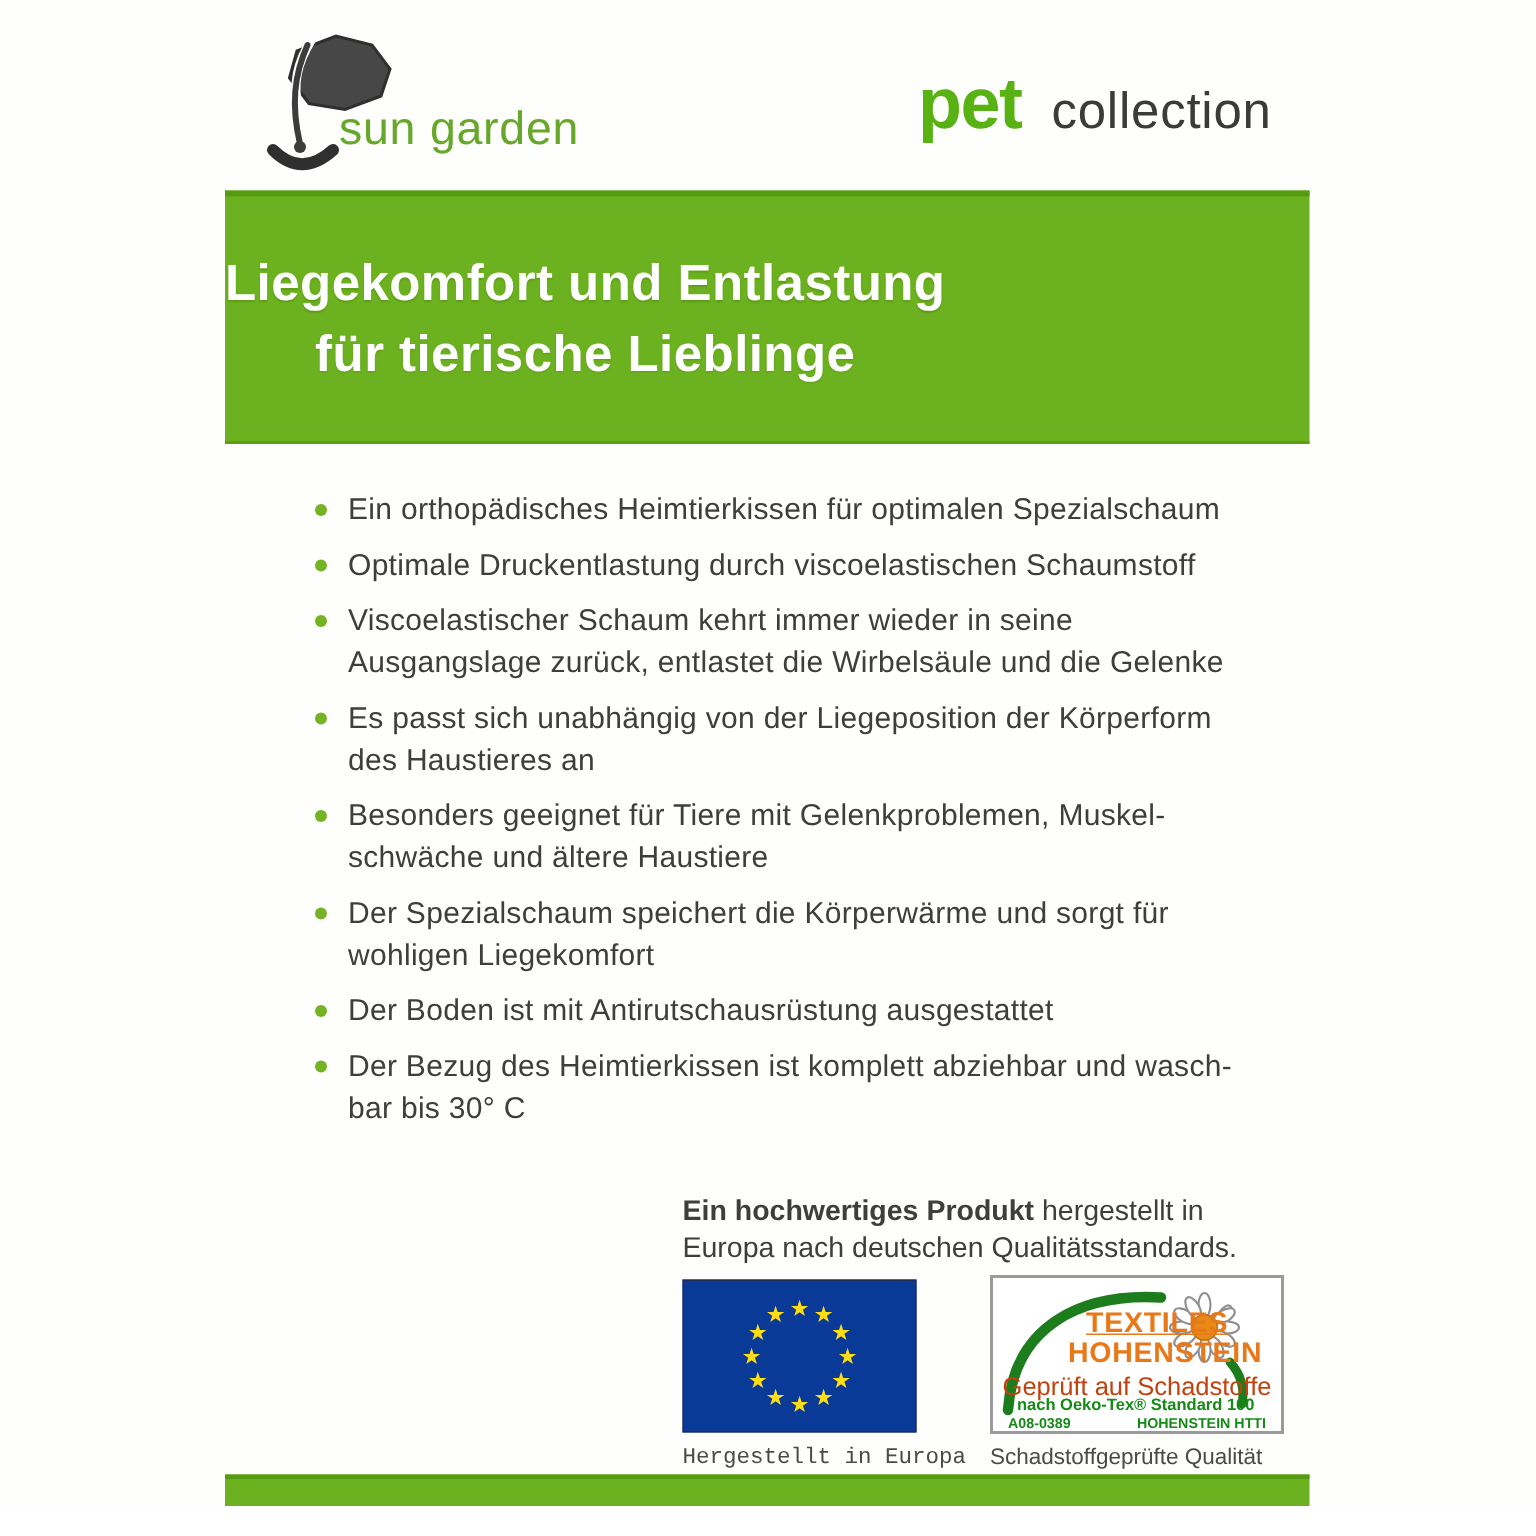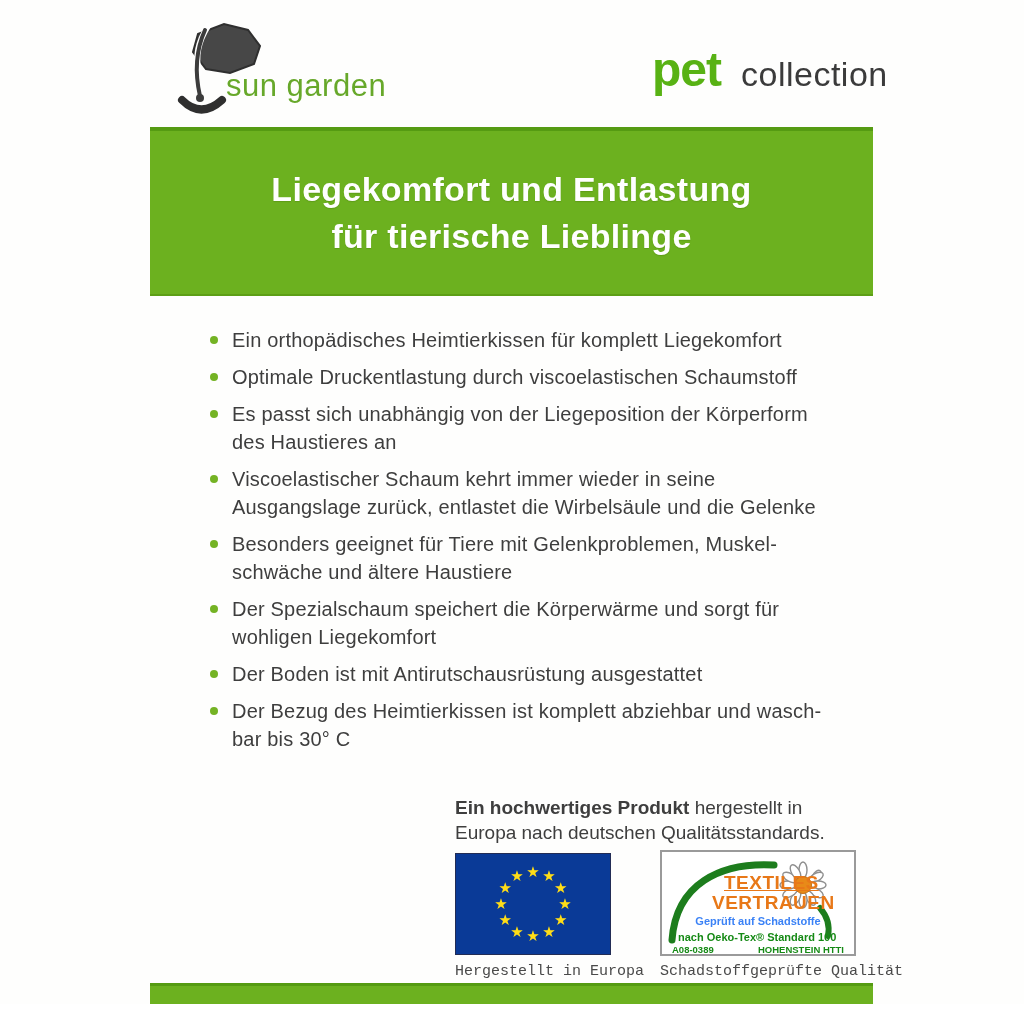--- a/index.html
+++ b/index.html
@@ -10,27 +10,27 @@
   
   .logo-wrap{position:absolute;left:168px;top:18px;width:260px;height:100px;}
   .logo-umbrella{position:absolute;left:0;top:0;}
   .logo-text{
     position:absolute;left:58px;top:50px;font-size:31px;letter-spacing:.5px;
     color:#67a82a;font-weight:500;white-space:nowrap;
   }
   .collection-wrap{
     position:absolute;left:612px;top:42px;display:flex;align-items:baseline;white-space:nowrap;
   }
-  .collection-bold{font-size:48px;font-weight:bold;color:#58b214;letter-spacing:-1px;margin-left:40px;}
+  .collection-bold{font-size:48px;font-weight:bold;color:#58b214;letter-spacing:-1px;}
   .collection-rest{font-size:34px;color:#3b3b3b;margin-left:20px;letter-spacing:.5px;}
   
   .hero{
     position:absolute;left:150px;top:127px;width:723px;height:163px;
     background:#6cb11f;border-top:4px solid #559b12;border-bottom:2px solid #5d9f16;
-    display:flex;align-items:center;justify-content:center;
+    display:flex;align-items:center;justify-content:flex-start;
   }
   .hero-title{
     color:#ffffff;font-weight:bold;font-size:34px;line-height:47px;text-align:center;
     white-space:pre-line;letter-spacing:.3px;text-shadow:0 1px 1px rgba(70,120,10,.35);
   }
   
   .features{
     position:absolute;left:210px;top:326px;width:650px;list-style:none;margin:0;padding:0;
   }
   .features li{display:flex;margin-bottom:9px;}
@@ -45,24 +45,24 @@
   .note .nr{white-space:pre-line;text-align:center;}
   .eu-flag{
     position:absolute;left:455px;top:853px;width:156px;height:102px;
     background:#0a3a97;border:1px solid #222c55;box-sizing:border-box;
   }
   .eu-caption{position:absolute;left:455px;top:963px;font-size:15px;color:#4a4a4a;font-family:Liberation Mono, monospace;}
   .oeko-box{
     position:absolute;left:660px;top:850px;width:196px;height:106px;background:#fff;
     border:2px solid #9a9a9a;box-sizing:border-box;overflow:hidden;
   }
-  .oeko-caption{position:absolute;left:660px;top:963px;font-size:15px;color:#4a4a4a;font-family:Liberation Mono, monospace;}
+  .oeko-caption{position:absolute;left:660px;top:963px;font-size:15px;color:#4a4a4a;}
   .oeko-box .t1{position:absolute;left:62px;top:20px;font-size:19px;font-weight:bold;color:#e87818;letter-spacing:.5px;text-decoration:underline;}
   .oeko-box .t2{position:absolute;left:50px;top:40px;font-size:19px;font-weight:bold;color:#e87818;letter-spacing:.5px;}
-  .oeko-box .t3{position:absolute;left:0;top:63px;width:100%;text-align:center;font-size:11px;font-weight:bold;color:#3b82f6;}
+  .oeko-box .t3{position:absolute;left:0;top:63px;width:100%;text-align:center;font-size:17px;font-weight:normal;color:#c2410c;}
   .oeko-box .t4{position:absolute;left:16px;top:79px;width:100%;text-align:left;font-size:11px;color:#168a16;font-weight:bold;}
   .oeko-box .t5row{position:absolute;left:10px;right:10px;top:92px;display:flex;justify-content:space-between;font-size:9.5px;font-weight:bold;color:#168a16;}
   .bottom-bar{
     position:absolute;left:150px;bottom:0;width:723px;height:18px;
     background:#6cb11f;border-top:3px solid #559b12;
   }
 </style>
 </head>
 <body>
 
@@ -89,35 +89,35 @@
   </div>
 
   <div class="hero">
     <div class="hero-title">Liegekomfort und Entlastung
 für tierische Lieblinge</div>
   </div>
 
   <ul class="features">
     <li>
         <span class="dot"></span>
-        <span class="btext">Ein orthopädisches Heimtierkissen für komplett Liegekomfort</span>
+        <span class="btext">Ein orthopädisches Heimtierkissen für optimalen Spezialschaum</span>
       </li>
     <li>
         <span class="dot"></span>
         <span class="btext">Optimale Druckentlastung durch viscoelastischen Schaumstoff</span>
+      </li>
+    <li>
+        <span class="dot"></span>
+        <span class="btext">Viscoelastischer Schaum kehrt immer wieder in seine
+Ausgangslage zurück, entlastet die Wirbelsäule und die Gelenke</span>
       </li>
     <li>
         <span class="dot"></span>
         <span class="btext">Es passt sich unabhängig von der Liegeposition der Körperform
 des Haustieres an</span>
-      </li>
-    <li>
-        <span class="dot"></span>
-        <span class="btext">Viscoelastischer Schaum kehrt immer wieder in seine
-Ausgangslage zurück, entlastet die Wirbelsäule und die Gelenke</span>
       </li>
     <li>
         <span class="dot"></span>
         <span class="btext">Besonders geeignet für Tiere mit Gelenkproblemen, Muskel-
 schwäche und ältere Haustiere</span>
       </li>
     <li>
         <span class="dot"></span>
         <span class="btext">Der Spezialschaum speichert die Körperwärme und sorgt für
 wohligen Liegekomfort</span>
@@ -176,21 +176,21 @@
           <ellipse rx="4" ry="8" cx="0" cy="-15" transform="rotate(210)"></ellipse>
           <ellipse rx="4" ry="8" cx="0" cy="-15" transform="rotate(240)"></ellipse>
           <ellipse rx="4" ry="8" cx="0" cy="-15" transform="rotate(270)"></ellipse>
           <ellipse rx="4" ry="8" cx="0" cy="-15" transform="rotate(300)"></ellipse>
           <ellipse rx="4" ry="8" cx="0" cy="-15" transform="rotate(330)"></ellipse>
         </g>
         <circle r="8.5" fill="#e88a18" stroke="#c96f10" stroke-width="1"></circle>
       </g>
     </svg>
     <div class="t1">TEXTILES</div>
-    <div class="t2">VERTRAUEN</div>
+    <div class="t2">HOHENSTEIN</div>
     <div class="t3">Geprüft auf Schadstoffe</div>
     <div class="t4">nach Oeko-Tex® Standard 100</div>
     <div class="t5row">
       <span>A08-0389</span>
       <span>HOHENSTEIN HTTI</span>
     </div>
   </div>
   <div class="oeko-caption">Schadstoffgeprüfte Qualität</div>
 
   <div class="bottom-bar"></div>

